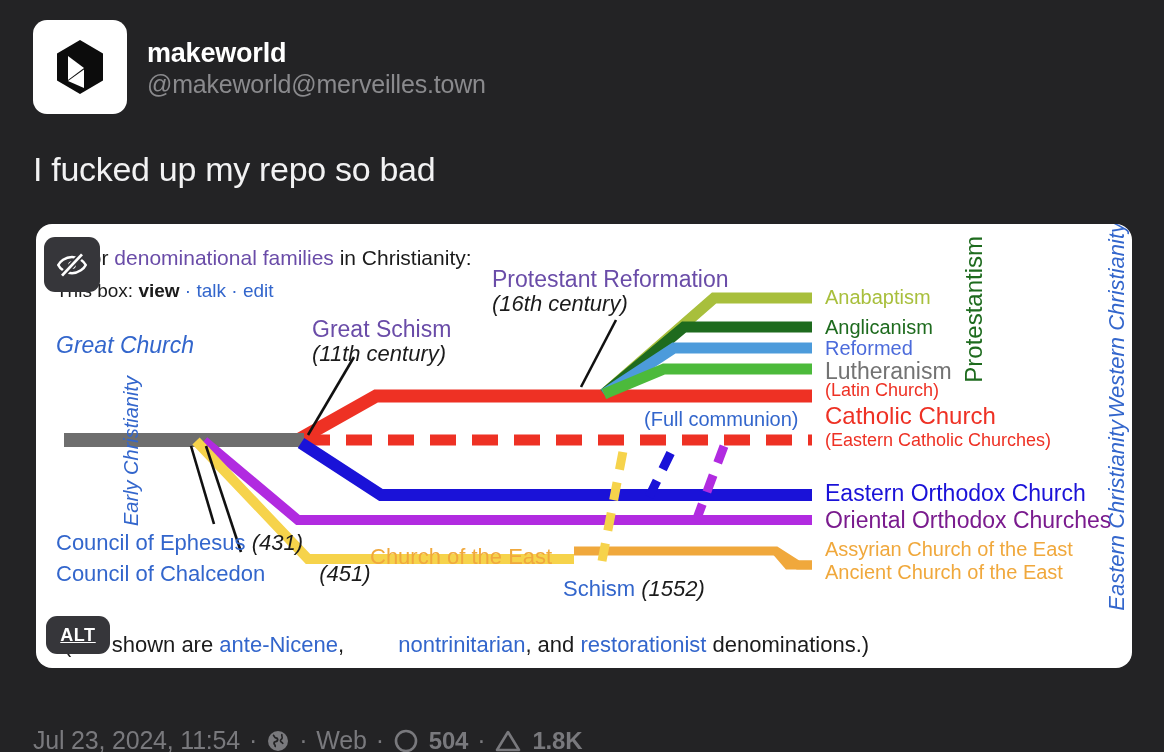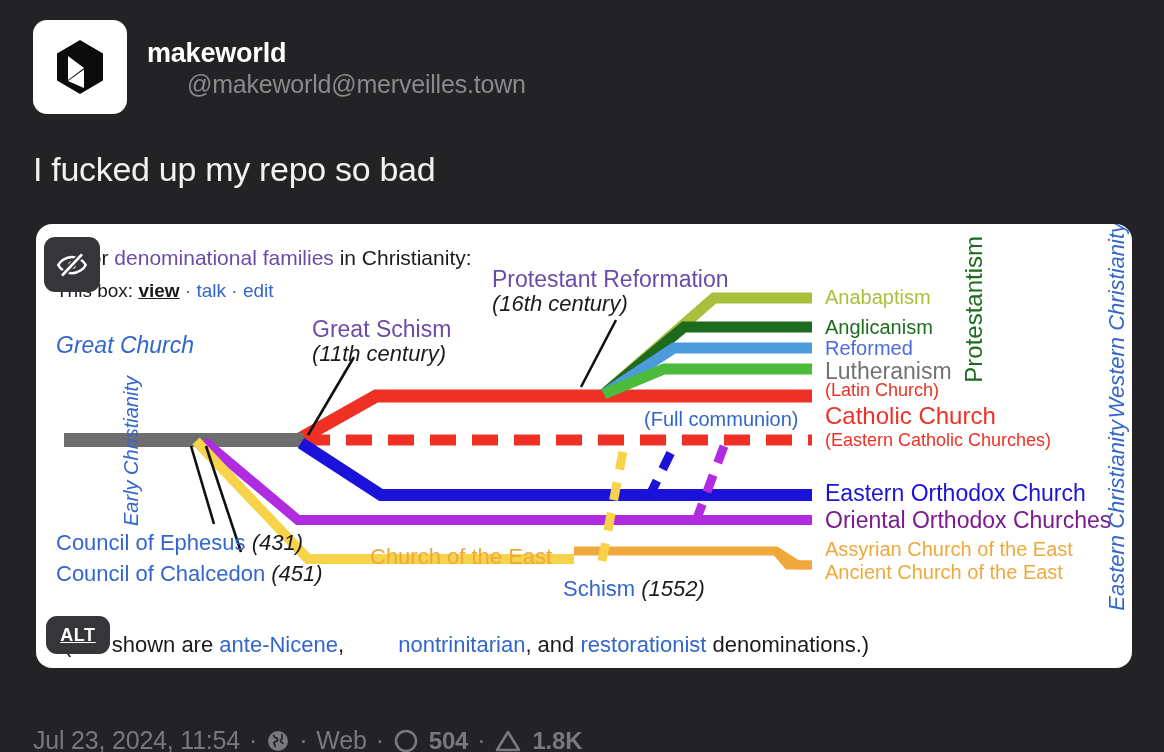--- a/index.html
+++ b/index.html
@@ -18,21 +18,20 @@
     display:flex; align-items:center; justify-content:center; flex:0 0 auto;
   }
   .identity { margin-left:20px; padding-top:18px; }
   .display-name {
     font-size:27px; font-weight:bold; color:#ffffff; line-height:1.12;
     letter-spacing:-0.2px;
   }
   .acct {
     font-size:25px; color:#8a8a8d; line-height:1.18; margin-top:2px;
     letter-spacing:-0.2px;
-    margin-left:40px;
   }
 
   
   .status-text {
     position:absolute; left:33px; top:150px;
     font-size:34px; color:#f2f2f3; letter-spacing:-0.3px;
   }
 
   
   .media-card {
@@ -119,21 +118,21 @@
       </svg>
 
       <div style="position:absolute;left:20px;top:22px;font-size:21px;color:#1b1b1b;white-space:nowrap;">
         <span>Major</span>
         <span style="color:#6A4CA8;">denominational families</span>
         <span>in Christianity:</span>
       </div>
 
       <div style="position:absolute;left:20px;top:56px;font-size:19px;color:#1b1b1b;white-space:nowrap;">
         <span>This box:</span>
-        <span style="font-weight:bold;text-decoration:underline;">view</span>
+        <span style="font-weight:bold;">view</span>
         <span style="color:#3366CC;">·</span>
         <span style="color:#3366CC;">talk</span>
         <span style="color:#3366CC;">·</span>
         <span style="color:#3366CC;">edit</span>
       </div>
 
       <div style="position:absolute;left:20px;top:108px;font-size:23px;font-style:italic;color:#3366CC;white-space:nowrap;">Great Church</div>
 
       <div style="position:absolute;left:84px;top:152px;font-size:20px;font-style:italic;color:#3366CC;
                   writing-mode:vertical-rl;transform:rotate(180deg);white-space:nowrap;">Early Christianity</div>
@@ -143,21 +142,21 @@
 
       <div style="position:absolute;left:456px;top:42px;font-size:23px;color:#6A4CA8;white-space:nowrap;">Protestant Reformation</div>
       <div style="position:absolute;left:456px;top:67px;font-size:22px;font-style:italic;color:#1b1b1b;white-space:nowrap;">(16th century)</div>
 
       <div style="position:absolute;left:20px;top:306px;font-size:22px;white-space:nowrap;">
         <span style="color:#3366CC;">Council of Ephesus</span>
         <span style="font-style:italic;color:#1b1b1b;">(431)</span>
       </div>
       <div style="position:absolute;left:20px;top:337px;font-size:22px;white-space:nowrap;">
         <span style="color:#3366CC;">Council of Chalcedon</span>
-        <span style="font-style:italic;color:#1b1b1b;">(451)</span>
+        <span style="font-style:italic;color:#1b1b1b;margin-left:48px;">(451)</span>
       </div>
 
       <div style="position:absolute;left:334px;top:320px;font-size:22px;color:#F0A83C;white-space:nowrap;">Church of the East</div>
 
       <div style="position:absolute;left:527px;top:352px;font-size:22px;white-space:nowrap;">
         <span style="color:#3366CC;">Schism</span>
         <span style="font-style:italic;color:#1b1b1b;">(1552)</span>
       </div>
 
       <div style="position:absolute;left:608px;top:184px;font-size:20px;color:#3366CC;white-space:nowrap;">(Full communion)</div>

